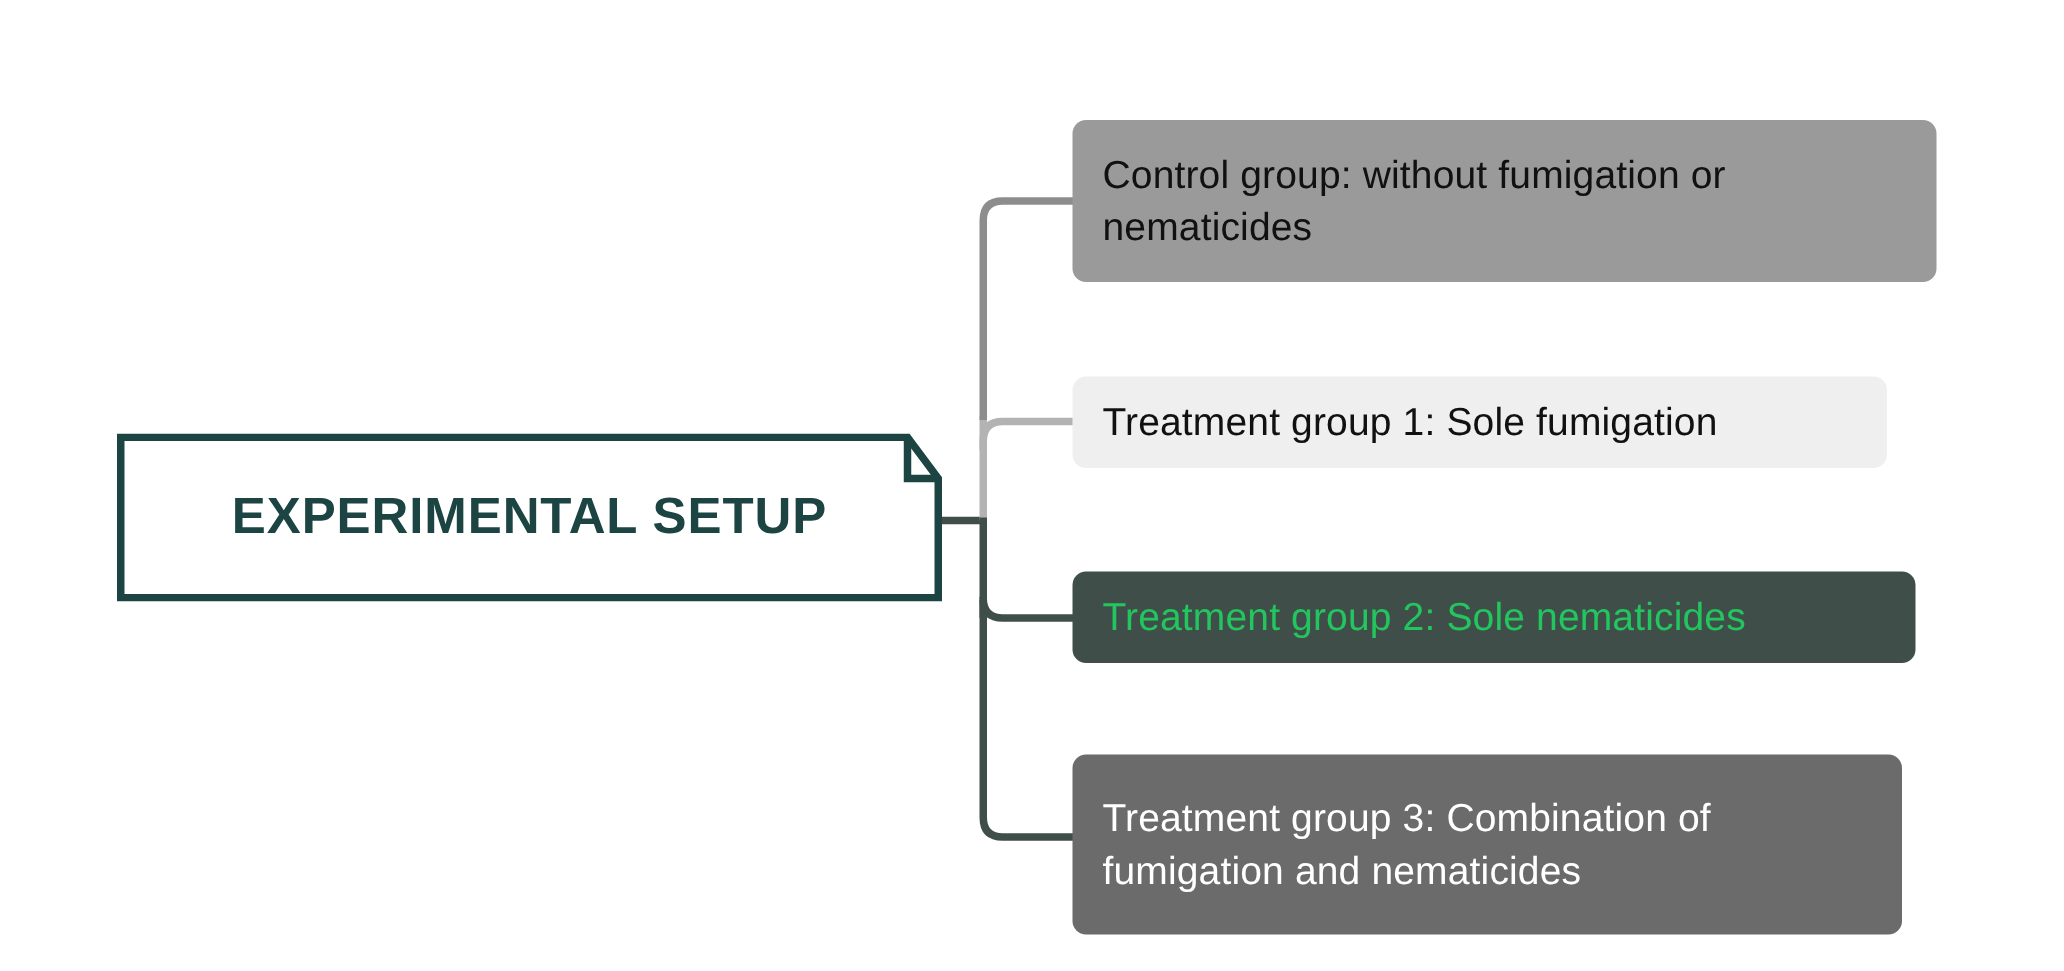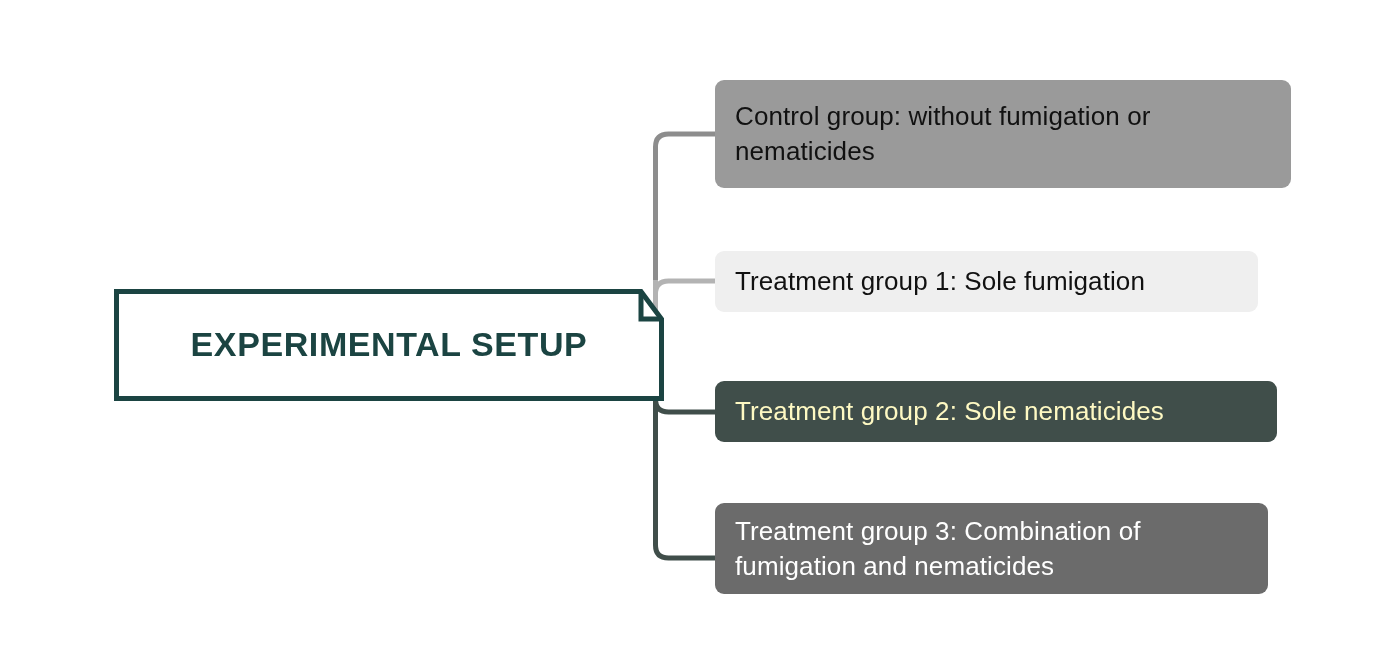--- a/index.html
+++ b/index.html
@@ -30,21 +30,20 @@
     pointer-events: none;
   }
 
   
   .root-node {
     position: absolute;
     left: 78px;
     top: 289px;
     width: 550px;
     height: 112px;
-    margin-left: 36px;
   }
   .root-shape {
     position: absolute;
     left: 0;
     top: 0;
     width: 100%;
     height: 100%;
   }
   .root-label {
     position: absolute;
@@ -113,20 +112,20 @@
 
   <div class="branch-box" style="left:715px; top:80px; width:576px; height:108px; background:#9a9a9a;">
     <div class="branch-text" style="color:#111111;">Control group: without fumigation or nematicides</div>
   </div>
 
   <div class="branch-box" style="left:715px; top:251px; width:543px; height:61px; background:#efefef;">
     <div class="branch-text" style="color:#111111;">Treatment group 1: Sole fumigation</div>
   </div>
 
   <div class="branch-box" style="left:715px; top:381px; width:562px; height:61px; background:#404e4a;">
-    <div class="branch-text" style="color:#fef9c3;">Treatment group 2: Sole nematicides</div>
+    <div class="branch-text" style="color:#22c55e;">Treatment group 2: Sole nematicides</div>
   </div>
 
-  <div class="branch-box" style="left:715px; top:503px; width:553px; height:91px; background:#6b6b6b;">
+  <div class="branch-box" style="left:715px; top:503px; width:553px; height:120px; background:#6b6b6b;">
     <div class="branch-text" style="color:#ffffff;">Treatment group 3: Combination of fumigation and nematicides</div>
   </div>
 
 </div>
 
 </body></html>

